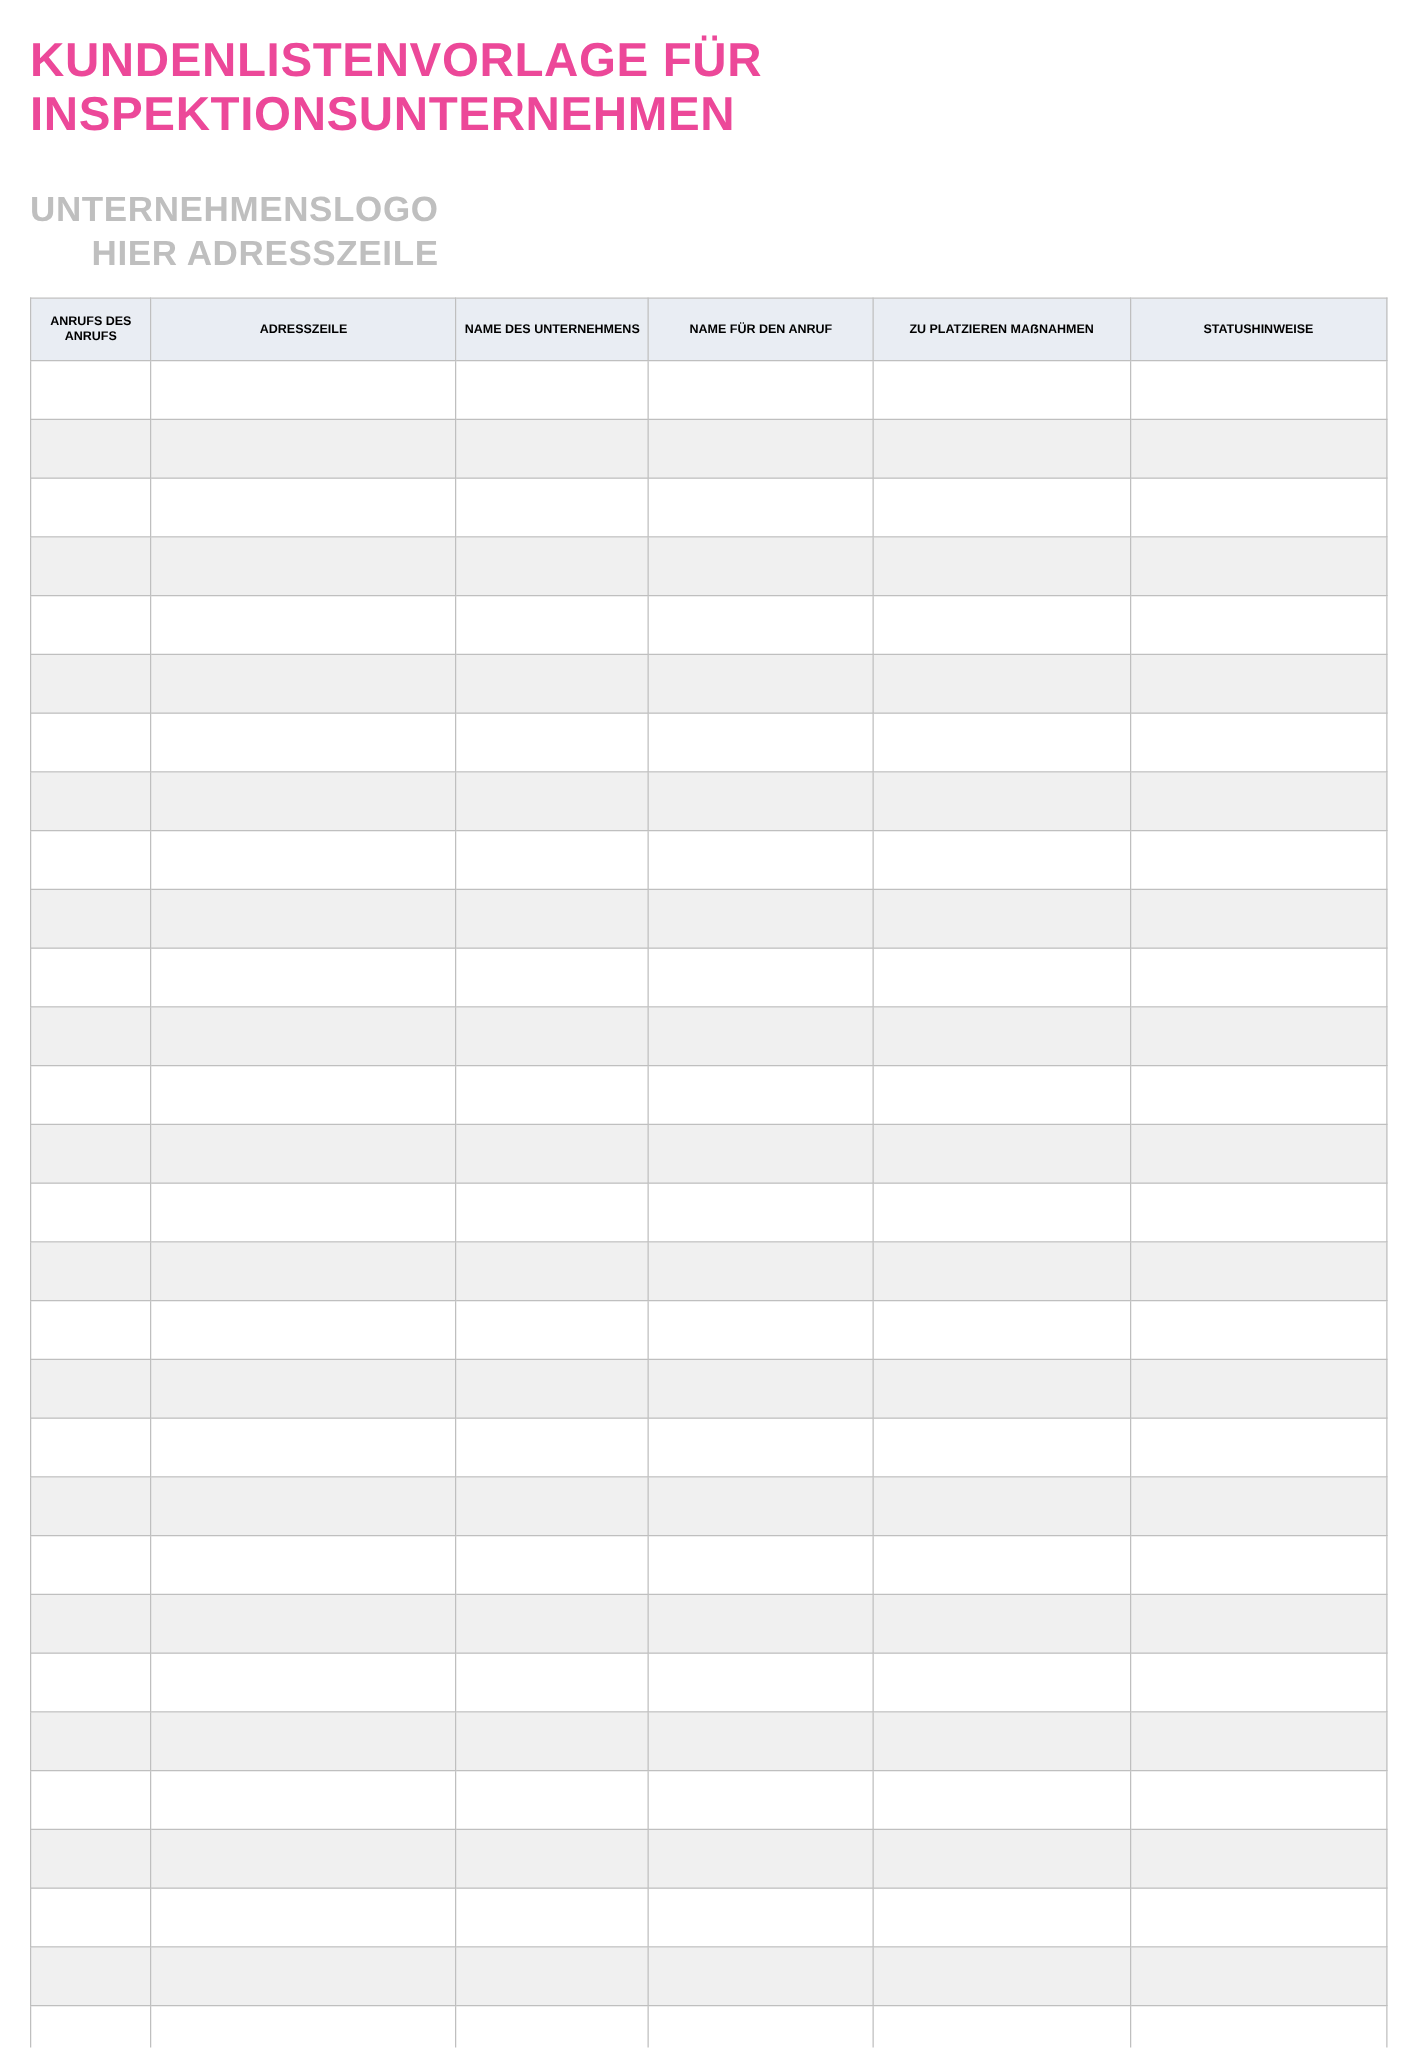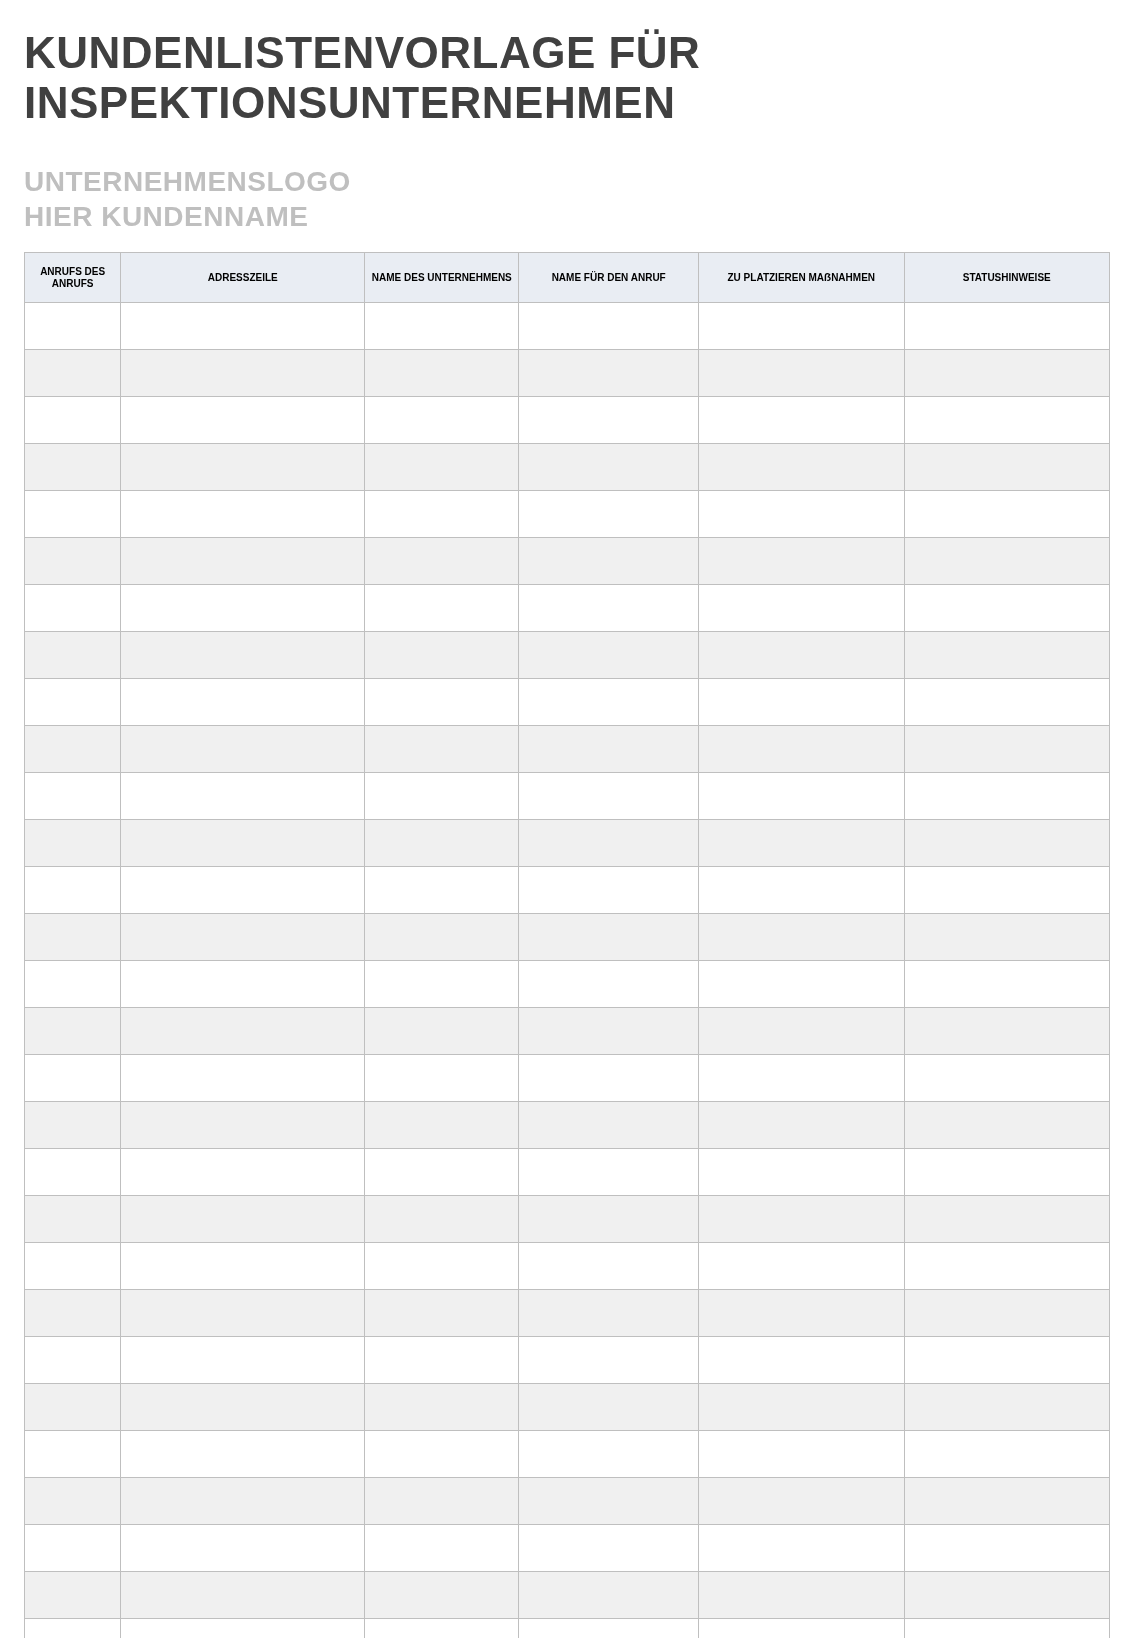--- a/index.html
+++ b/index.html
@@ -5,22 +5,22 @@
     * { box-sizing: border-box; margin: 0; padding: 0; }
     body {
       width: 1134px;
       height: 1638px;
       background: #ffffff;
       font-family: "Century Gothic", "Arial", sans-serif;
       padding: 28px 24px 24px 24px;
       overflow: hidden;
     }
     .title {
-      color: #404040;
-      font-size: 44px;
+      color: #ec4899;
+      font-size: 38px;
       font-weight: bold;
       letter-spacing: 0.5px;
       margin-bottom: 30px;
     }
     .header-row {
       display: flex;
       justify-content: space-between;
       align-items: flex-start;
       margin-bottom: 18px;
     }
@@ -29,20 +29,21 @@
       line-height: 1.6;
       color: #444;
       padding-left: 14px;
     }
     .info-block .label-bold {
       font-weight: bold;
       color: #000;
       font-size: 12px;
     }
     .logo-placeholder {
+      text-align: right;
       color: #bfbfbf;
       font-size: 28px;
       font-weight: bold;
       line-height: 1.25;
       letter-spacing: 0.5px;
       padding-top: 6px;
     }
     table {
       width: 100%;
       border-collapse: collapse;
@@ -77,21 +78,21 @@
     tbody tr.odd td { background: #ffffff; }
   </style>
 </head>
 <body>
 
 <h1 class="title">KUNDENLISTENVORLAGE FÜR INSPEKTIONSUNTERNEHMEN</h1>
 
 <div class="header-row">
   <div class="logo-placeholder">
     <div>UNTERNEHMENSLOGO</div>
-    <div>HIER KUNDENNAME</div>
+    <div>HIER ADRESSZEILE</div>
   </div>
 </div>
 
 <table>
   <colgroup>
     <col class="c0">
       <col class="c1">
       <col class="c2">
       <col class="c3">
       <col class="c4">

